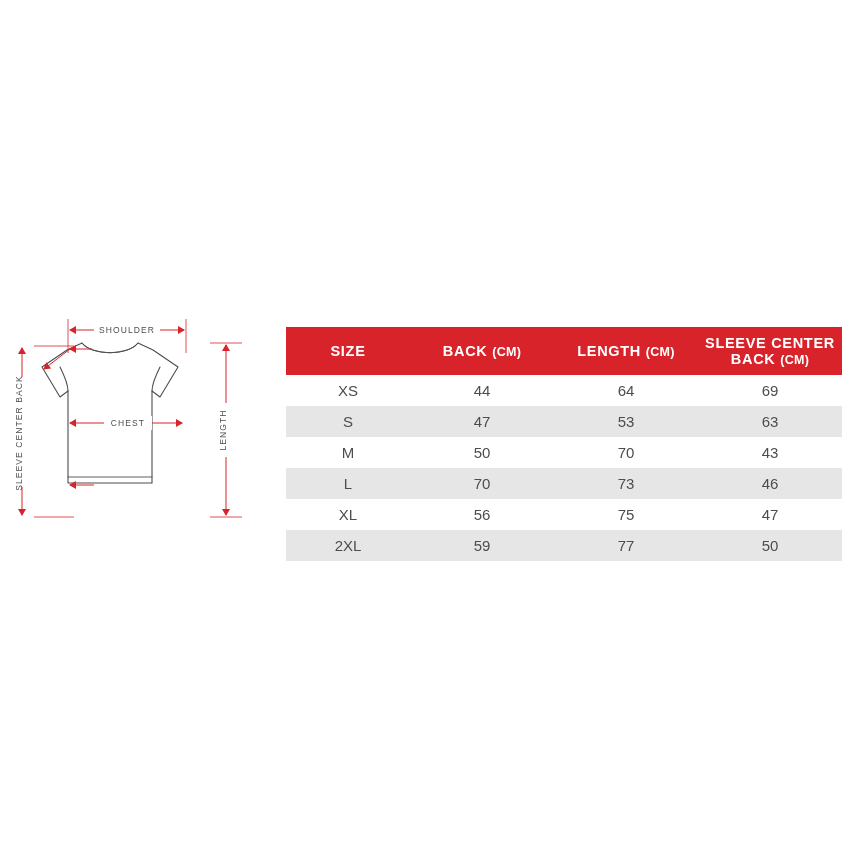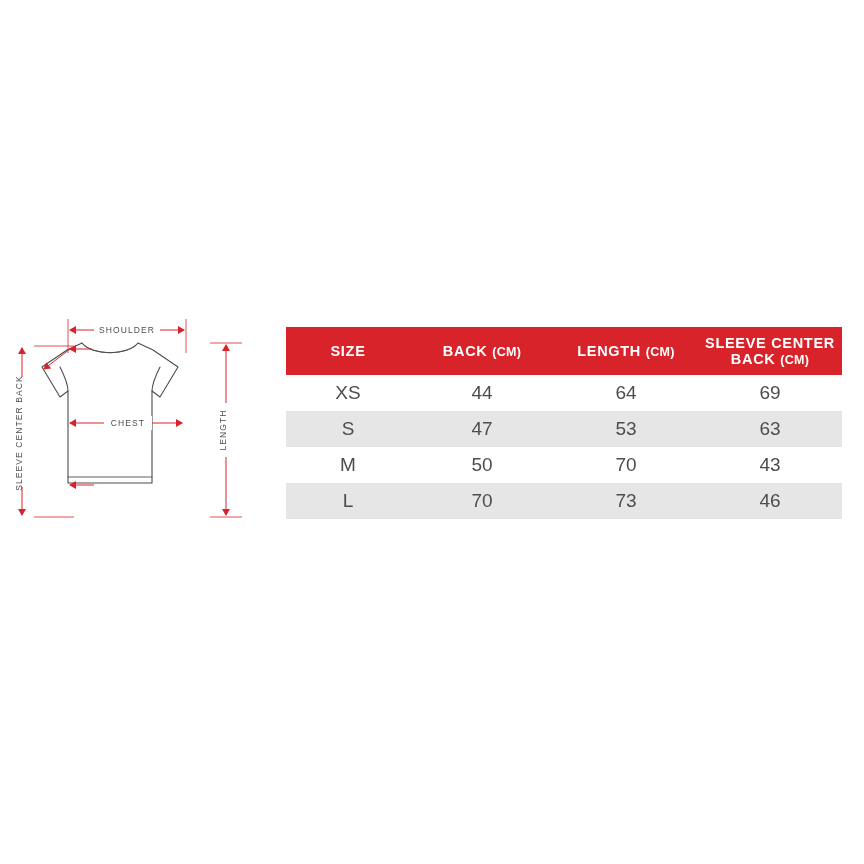--- a/index.html
+++ b/index.html
@@ -62,21 +62,21 @@
     height: 16px;
     text-align: center;
     font-family: "Liberation Sans", sans-serif;
   }
   #size-table th .unit {
     font-size: 12.5px;
     font-weight: bold;
     letter-spacing: 0.3px;
   }
   #size-table td {
-    font-size: 19px;
+    font-size: 15px;
     color: #4d4d4d;
     text-align: center;
     padding: 7px 0 7px 0;
     height: 16px;
     font-family: "Liberation Sans", sans-serif;
   }
   #size-table tbody tr.odd td {
     background: #ffffff;
   }
   #size-table tbody tr.even td {
@@ -208,16 +208,28 @@
         <td>50</td>
         <td>70</td>
         <td>43</td>
       </tr>
       <tr class="even">
         <td>L</td>
         <td>70</td>
         <td>73</td>
         <td>46</td>
       </tr>
+      <tr class="odd">
+        <td>XL</td>
+        <td>56</td>
+        <td>75</td>
+        <td>47</td>
+      </tr>
+      <tr class="even">
+        <td>2XL</td>
+        <td>59</td>
+        <td>77</td>
+        <td>50</td>
+      </tr>
     </tbody>
   </table>
 
 </div>
 
 </body></html>

